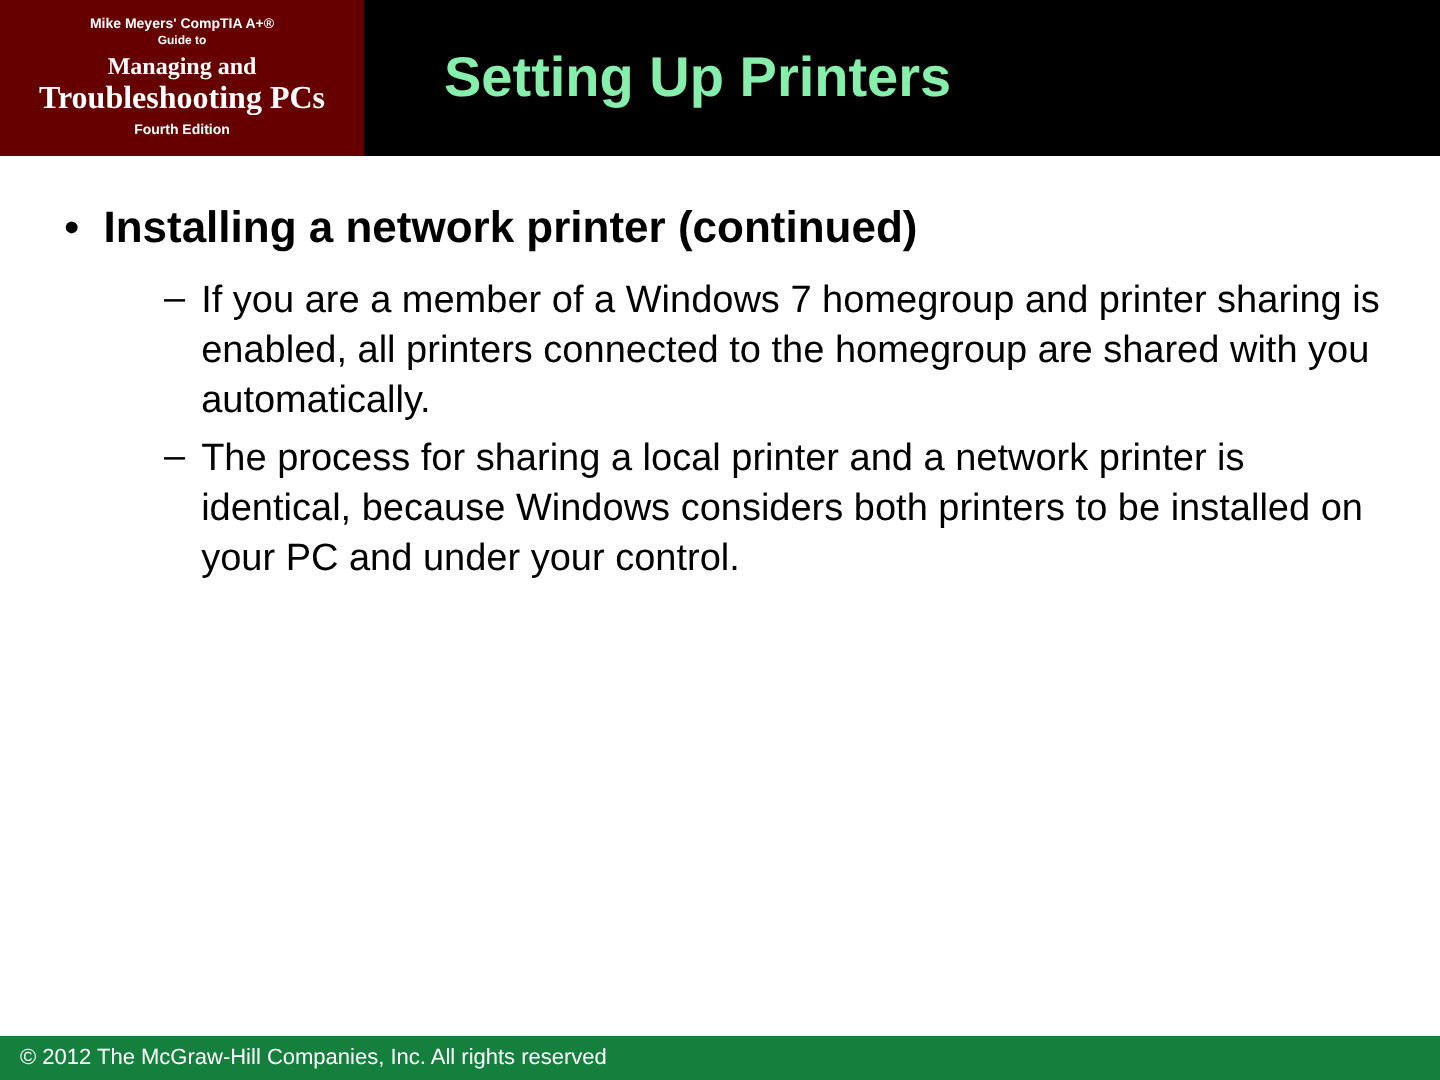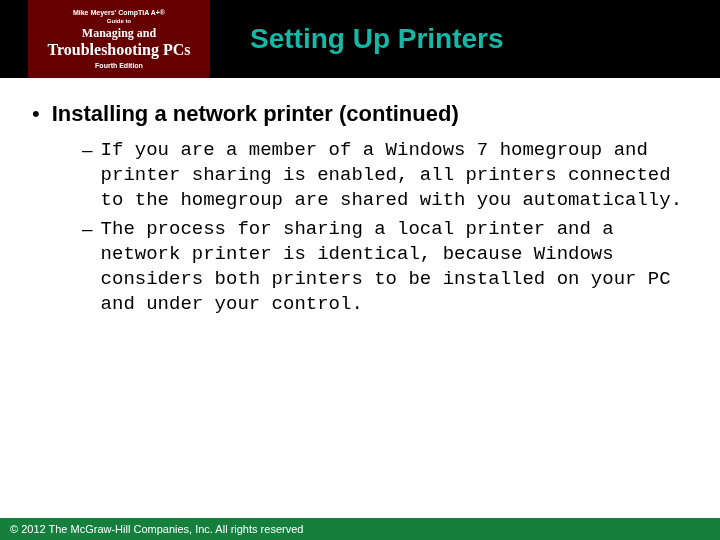--- a/index.html
+++ b/index.html
@@ -1,35 +1,35 @@
 <!DOCTYPE html>
 <html><head>
 <meta charset="utf-8">
 <style>
   * { margin: 0; padding: 0; box-sizing: border-box; }
   html, body { width: 720px; height: 540px; font-family: Verdana, Geneva, sans-serif; background: #fff; }
   .slide { width: 720px; height: 540px; position: relative; background: #fff; overflow: hidden; }
   .header { width: 100%; height: 78px; background: #000; display: flex; align-items: stretch; }
-  .book-block { width: 182px; background: #660000; color: #fff; display: flex; flex-direction: column; justify-content: center; align-items: center; text-align: center; padding: 4px 6px; margin-left: 28px; }
+  .book-block { width: 182px; background: #660000; color: #fff; display: flex; flex-direction: column; justify-content: center; align-items: center; text-align: center; padding: 4px 6px; }
   .book-line1 { font-size: 7px; font-weight: bold; line-height: 1.1; }
   .book-line2 { font-size: 6px; font-weight: bold; line-height: 1.2; margin-top: 1px; }
   .book-line3 { font-size: 12px; font-weight: bold; line-height: 1.15; margin-top: 2px; font-family: "Times New Roman", serif; }
   .book-line4 { font-size: 16px; font-weight: bold; line-height: 1.15; font-family: "Times New Roman", serif; }
   .book-line5 { font-size: 7px; font-weight: bold; margin-top: 3px; }
-  .title-block { flex: 1; color: #14b8a6; display: flex; flex-direction: column; justify-content: center; padding-left: 40px; }
+  .title-block { flex: 1; color: #86efac; display: flex; flex-direction: column; justify-content: center; padding-left: 40px; }
   .title-line1 { font-size: 28px; font-weight: bold; line-height: 1.05; }
   .title-line2 { font-size: 28px; font-weight: bold; font-style: italic; line-height: 1.05; }
   .content { padding: 22px 28px 0 28px; }
   .bullet-l1 { display: flex; align-items: flex-start; margin-bottom: 10px; }
   .bullet-l1 .dot { font-size: 22px; line-height: 1; margin-right: 12px; margin-left: 4px; margin-top: 3px; }
   .bullet-l1 .txt { font-size: 22px; font-weight: bold; line-height: 1.25; }
   .sub-list { margin-left: 54px; }
   .bullet-l2 { display: flex; align-items: flex-start; margin-bottom: 4px; }
   .bullet-l2 .dash { font-size: 19px; line-height: 1.3; margin-right: 8px; }
-  .bullet-l2 .txt { font-size: 19px; line-height: 1.32; font-family: Liberation Mono, monospace; }
+  .bullet-l2 .txt { font-size: 19px; line-height: 1.32; }
   .footer { position: absolute; left: 0; bottom: 0; width: 100%; background: #15803d; color: #fff; font-size: 11px; padding: 5px 10px; }
 </style>
 </head>
 <body>
 
 <div class="slide">
 
   <div class="header">
     <div class="book-block">
       <div class="book-line1">Mike Meyers' CompTIA A+®</div>

